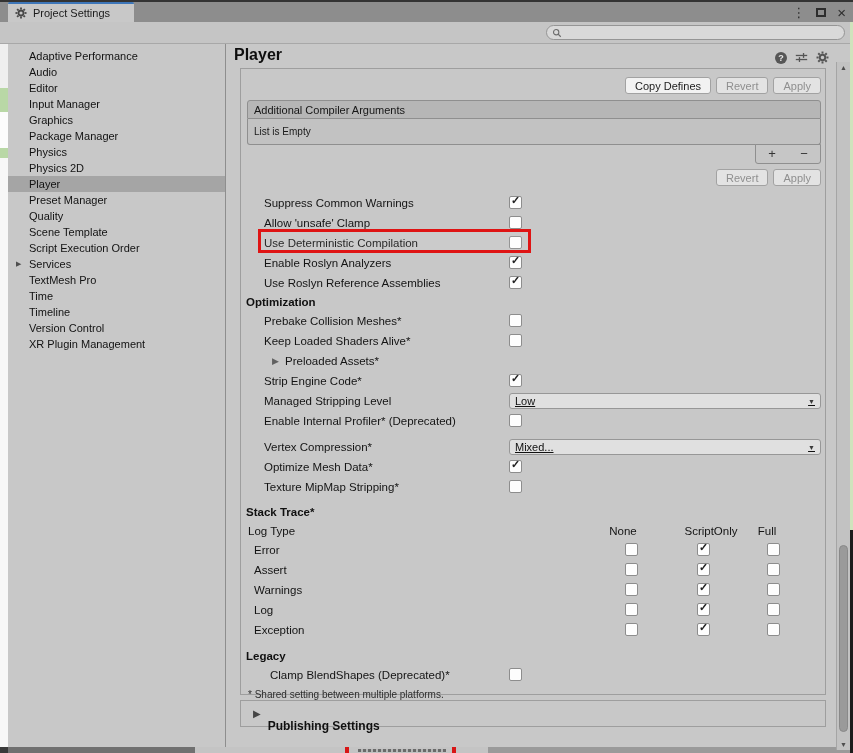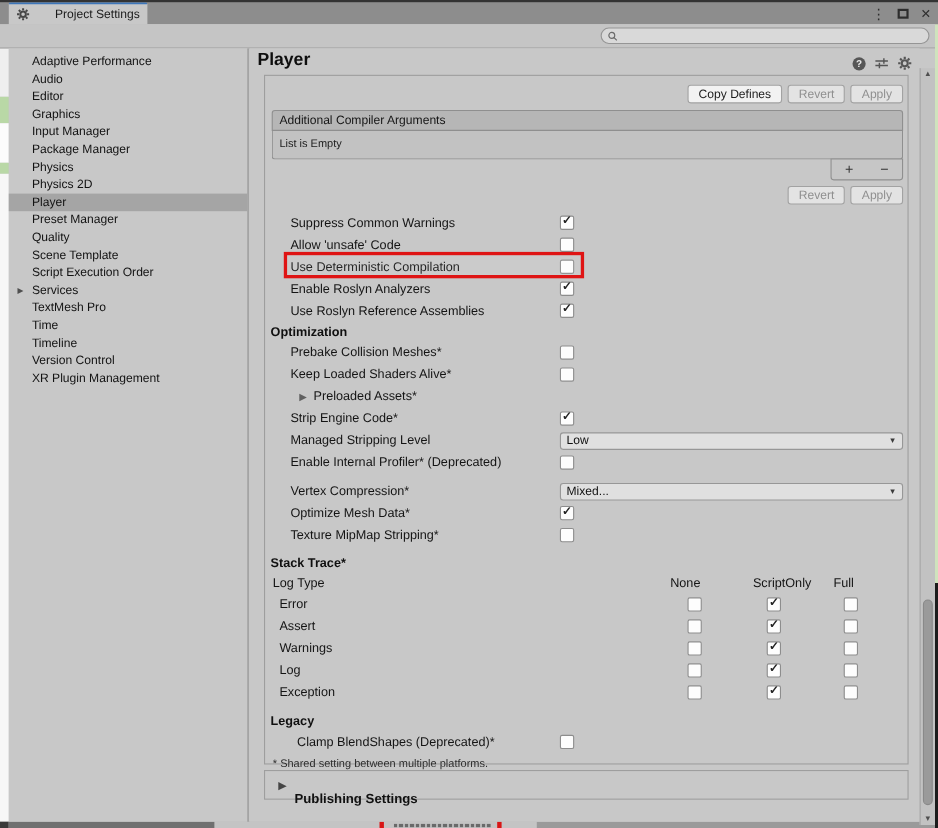--- a/index.html
+++ b/index.html
@@ -26,21 +26,21 @@
   .bottom-strip .b2{position:absolute;left:187px;top:0;width:293px;height:6px;background:#c4c4c4}
   .bottom-strip .rm1{position:absolute;left:337px;top:0;width:4px;height:6px;background:#d81616}
   .bottom-strip .rm2{position:absolute;left:444px;top:0;width:4px;height:6px;background:#d81616}
   .bottom-strip .smudge{position:absolute;left:350px;top:2px;width:88px;height:3px;background:repeating-linear-gradient(90deg,#6a6a6a 0 3px,#b5b5b5 3px 5px)}
 
   
   .titlebar { position:absolute; left:0; top:0; width:853px; height:22px;
     background:#8d8d8d; border-top:2px solid #333; }
   .tab { position:absolute; left:8px; top:0; width:126px; height:20px;
     background:#c8c8c8; border-top:2px solid #3d76b9; border-radius:2px 2px 0 0;
-    display:flex; align-items:center; gap:23px; padding-left:7px; }
+    display:flex; align-items:center; gap:6px; padding-left:7px; }
   .tab-label { font-size:11px; color:#1b1b1b; }
   .win-controls { position:absolute; right:7px; top:0; height:20px; display:flex; gap:11px; align-items:center; }
   .kebab { font-size:13px; color:#2d2d2d; line-height:1; }
   .maxbox { width:10px; height:9px; border:2px solid #2d2d2d; }
   .closex { font-size:15px; color:#2d2d2d; line-height:1; }
 
   
   .toolbar { position:absolute; left:0; top:22px; width:850px; height:22px;
     background:#c5c5c5; border-bottom:1px solid #a8a8a8; }
   .search { position:absolute; left:546px; top:3px; width:299px; height:15px;
@@ -85,21 +85,21 @@
   .section-header { height:18px; display:flex; align-items:center; padding-left:5px;
     font-size:11.5px; font-weight:bold; color:#101010;text-align:center; }
   .row { height:20px; position:relative; }
   .lbl { position:absolute; left:23px; top:50%; transform:translateY(-50%);
     font-size:11.5px; color:#141414; white-space:nowrap; }
   .cb { position:absolute; left:268px; top:3px; width:13px; height:13px;
     background:#fdfdfd; border:1px solid #8d8d8d; border-radius:2px; }
   .cb-check { position:absolute; left:1px; top:-3px; font-size:11px; font-weight:bold; color:#222; }
   .dd { position:absolute; left:268px; right:4px; top:2px; height:16px; background:#e0e0e0;
     border:1px solid #979797; border-radius:3px; display:flex; align-items:center;
-    justify-content:space-between; padding:0 5px; font-size:11px; color:#111; }
+    justify-content:space-between; padding:0 5px; font-size:11px; color:#111;text-decoration:underline; }
   .dd-arrow { font-size:7px; color:#3a3a3a; }
   .fold-tri { position:absolute; left:31px; top:5px; font-size:9px; color:#606060; }
   .fold-lbl { left:44px; }
   .spacer6 { height:6px; } .spacer7 { height:7px; }
 
   .red-annotation { position:absolute; left:17px; top:-4px; width:273px; height:24px;
     border:3px solid #df1414; z-index:5; pointer-events:none; background:rgba(255,255,255,0.07); }
 
   .st-lbl { position:absolute; left:7px; top:50%; transform:translateY(-50%); font-size:11.5px; }
   .st-col { position:absolute; top:50%; transform:translate(-50%,-50%); font-size:11.5px; color:#141414; }
@@ -189,24 +189,24 @@
     <div class="side-item">
       <span>Adaptive Performance</span>
     </div>
     <div class="side-item">
       <span>Audio</span>
     </div>
     <div class="side-item">
       <span>Editor</span>
     </div>
     <div class="side-item">
+      <span>Input Manager</span>
+    </div>
+    <div class="side-item">
       <span>Graphics</span>
-    </div>
-    <div class="side-item">
-      <span>Input Manager</span>
     </div>
     <div class="side-item">
       <span>Package Manager</span>
     </div>
     <div class="side-item">
       <span>Physics</span>
     </div>
     <div class="side-item">
       <span>Physics 2D</span>
     </div>
@@ -299,21 +299,21 @@
     </div>
 
     <div class="rows-start" id="settings-rows">
         <div class="row">
           <span class="lbl">Suppress Common Warnings</span>
           <div class="cb">
             <span class="cb-check">✓</span>
           </div>
         </div>
         <div class="row">
-          <span class="lbl">Allow 'unsafe' Code</span>
+          <span class="lbl">Allow 'unsafe' Clamp</span>
           <div class="cb"></div>
         </div>
         <div class="row">
           <span class="lbl">Use Deterministic Compilation</span>
           <div class="cb"></div>
           <div class="red-annotation"></div>
         </div>
         <div class="row">
           <span class="lbl">Enable Roslyn Analyzers</span>
           <div class="cb">

